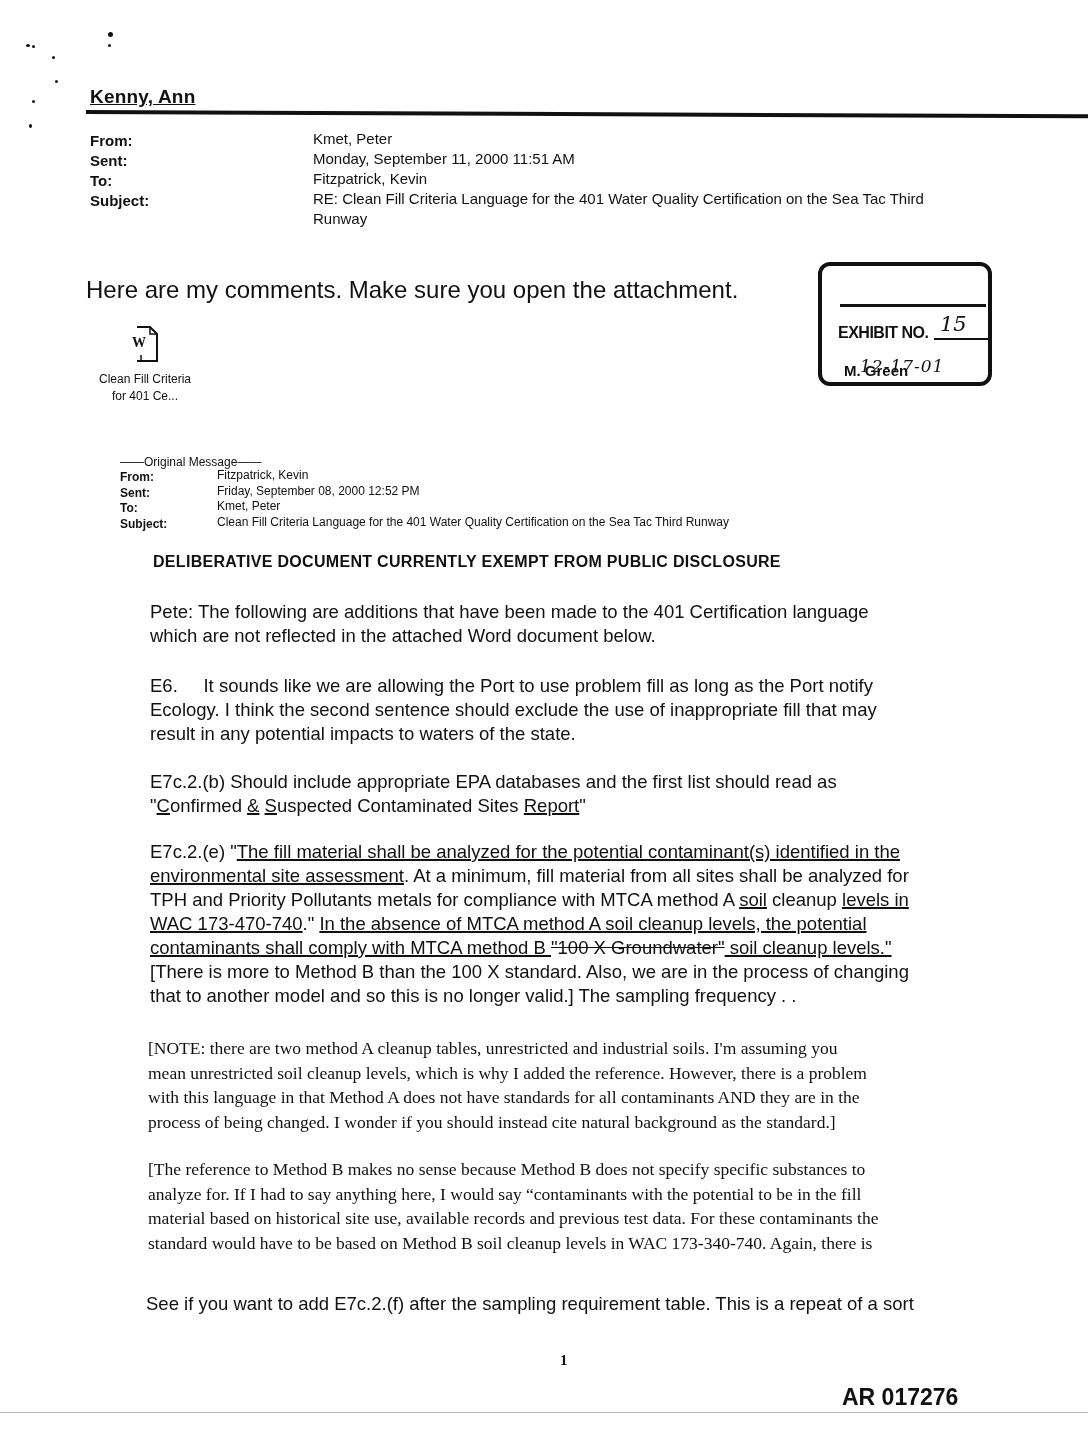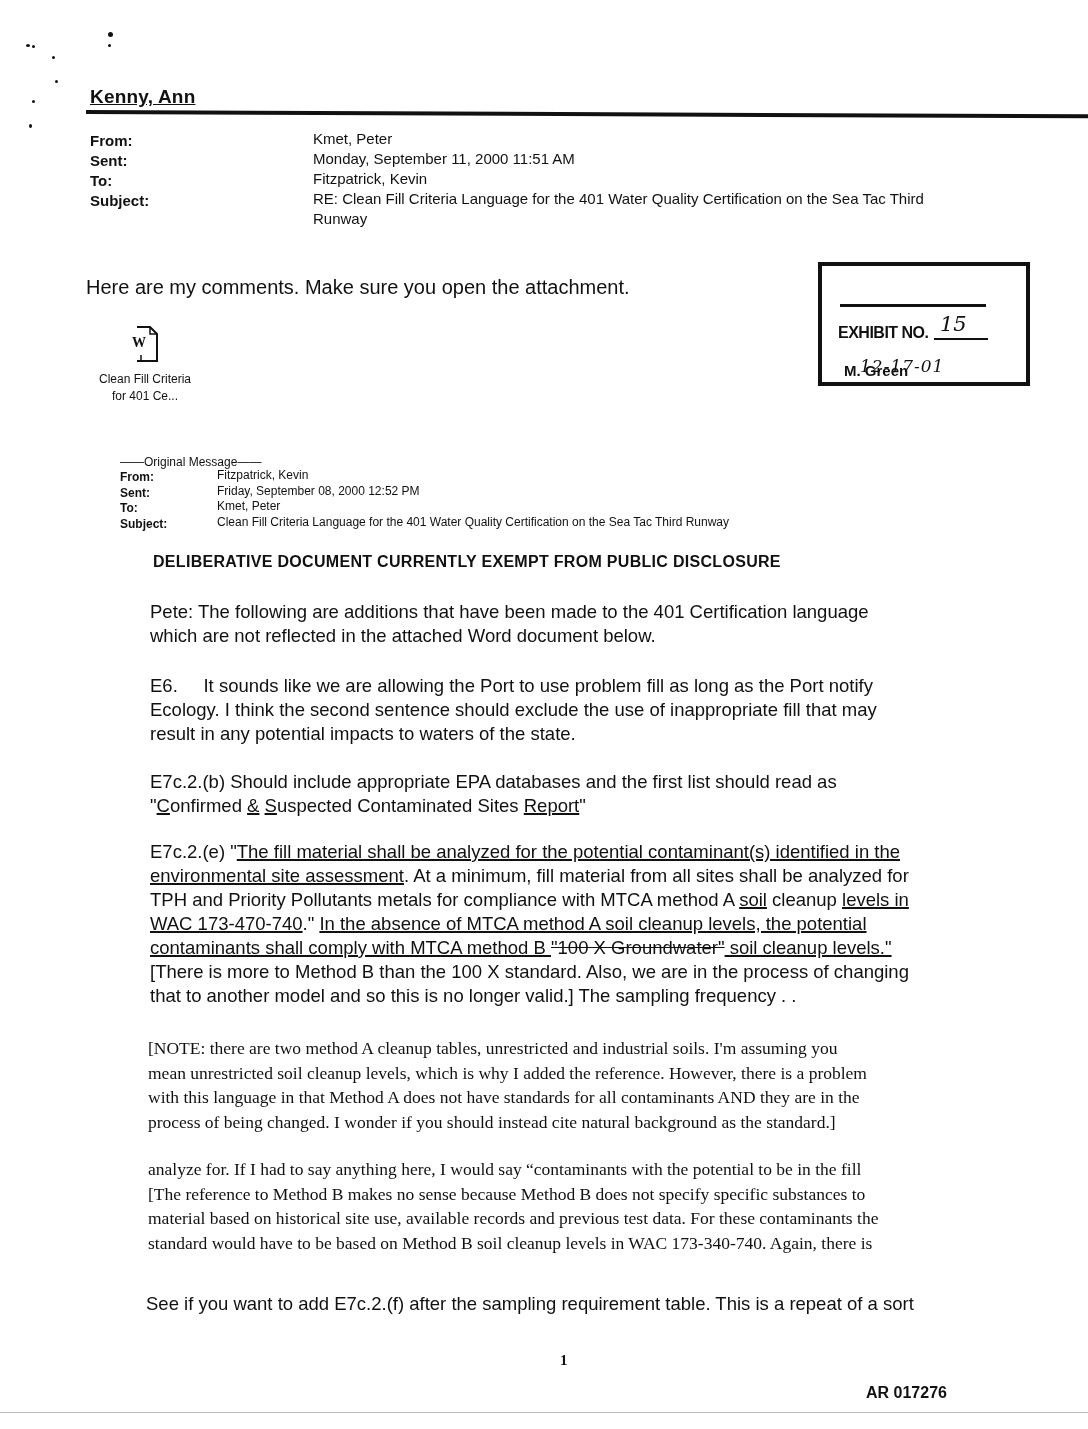--- a/index.html
+++ b/index.html
@@ -6,45 +6,45 @@
   body { width:1088px; height:1429px; position:relative; overflow:hidden; color:#111; font-family:"Liberation Sans", sans-serif; }
   .abs { position:absolute; }
   .specks span { position:absolute; background:#111; border-radius:50%; }
   .title { left:90px; top:86px; font-size:19px; font-weight:bold; letter-spacing:0.2px; }
   .title u { text-decoration:underline; }
   .rule { left:86px; top:110px; width:1002px; height:4px; background:#111; transform:rotate(0.25deg); transform-origin:left; }
   .hdr { font-size:15px; line-height:20px; }
   .hdr-labels { left:90px; top:131px; font-weight:bold; }
   .hdr-values { left:313px; top:129px; width:740px; }
   .hdr-values div, .hdr-labels div { white-space:nowrap; }
-  .intro { left:86px; top:276px; font-size:20px; }
+  .intro { left:86px; top:276px; font-size:24px; }
   .attach { left:90px; top:325px; width:110px; text-align:center; font-size:12px; line-height:17px; }
   .doc-icon { width:28px; height:40px; margin:0 auto 6px auto; position:relative; }
   .doc-icon svg { display:block; }
-  .stamp { left:818px; top:262px; width:212px; height:124px; border:4px solid #111; border-radius:0; box-sizing:border-box; }
+  .stamp { left:818px; top:262px; width:174px; height:124px; border:4px solid #111; border-radius:12px; box-sizing:border-box; }
   .stamp .line1 { position:absolute; left:18px; top:38px; width:146px; height:3px; background:#111; }
   .stamp .exh { position:absolute; left:16px; top:58px; font-size:16px; font-weight:bold; letter-spacing:-0.5px; }
   .stamp .num { position:absolute; left:118px; top:46px; font-size:21px; font-style:italic; font-family:"DejaVu Serif", serif; }
   .stamp .numline { position:absolute; left:112px; top:72px; width:54px; height:2px; background:#111; }
   .stamp .date { position:absolute; left:38px; top:90px; font-size:17px; font-style:italic; font-family:"DejaVu Serif", serif; letter-spacing:1px; }
   .stamp .rep { position:absolute; left:22px; top:96px; font-size:15px; font-weight:bold; }
   .orig { font-size:12px; line-height:15.5px; }
   .orig-title { left:120px; top:455px; }
   .orig-labels { left:120px; top:470px; font-weight:bold; }
   .orig-values { left:217px; top:468px; }
   .orig div { white-space:nowrap; }
   .delib { left:153px; top:553px; font-size:16px; font-weight:bold; letter-spacing:0.3px; }
   .body-p { left:150px; width:900px; font-size:18.5px; line-height:24px; }
   .body-p div { white-space:nowrap; }
   .u { text-decoration:underline; text-decoration-thickness:2px; }
   .strike { text-decoration:line-through; }
   .serif-p { left:148px; width:905px; font-family:"Liberation Serif", serif; font-size:17.5px; line-height:24.5px; }
   .serif-p div { white-space:nowrap; }
   .pagenum { left:560px; top:1352px; font-family:"Liberation Serif", serif; font-size:15px; font-weight:bold; }
-  .ar { left:842px; top:1384px; font-size:16px; font-weight:bold;margin-left:24px; }
+  .ar { left:842px; top:1384px; font-size:23px; font-weight:bold; }
   .bottom-rule { left:0; top:1412px; width:1088px; height:1px; background:#bbb; }
 </style>
 </head>
 <body>
 
 <div class="specks abs" style="left:0;top:0;">
   <span style="left:108px;top:32px;width:5px;height:5px;"></span>
   <span style="left:108px;top:44px;width:3px;height:3px;"></span>
   <span style="left:26px;top:44px;width:4px;height:3px;"></span>
   <span style="left:32px;top:45px;width:3px;height:3px;"></span>
@@ -138,22 +138,22 @@
 </div>
 
 <div class="abs serif-p" style="top:1036px;">
   <div>[NOTE: there are two method A cleanup tables, unrestricted and industrial soils.  I'm assuming you</div>
   <div>mean unrestricted soil cleanup levels, which is why I added the reference.  However, there is a problem</div>
   <div>with this language in that Method A does not have standards for all contaminants AND they are in the</div>
   <div>process of being changed.  I wonder if you should instead cite natural background as the standard.]</div>
 </div>
 
 <div class="abs serif-p" style="top:1157px;">
+  <div>[The reference to Method B makes no sense because Method B does not specify specific substances to</div>
   <div>analyze for.  If I had to say anything here, I would say “contaminants with the potential to be in the fill</div>
-  <div>[The reference to Method B makes no sense because Method B does not specify specific substances to</div>
   <div>material based on historical site use, available records and previous test data.  For these contaminants the</div>
   <div>standard would have to be based on Method B soil cleanup levels in WAC 173-340-740.  Again, there is</div>
 </div>
 
 <div class="abs body-p" style="top:1292px; left:146px;">
   <div>See if you want to add E7c.2.(f) after the sampling requirement table. This is a repeat of a sort</div>
 </div>
 
 <div class="abs pagenum">1</div>
 <div class="abs ar">AR 017276</div>

